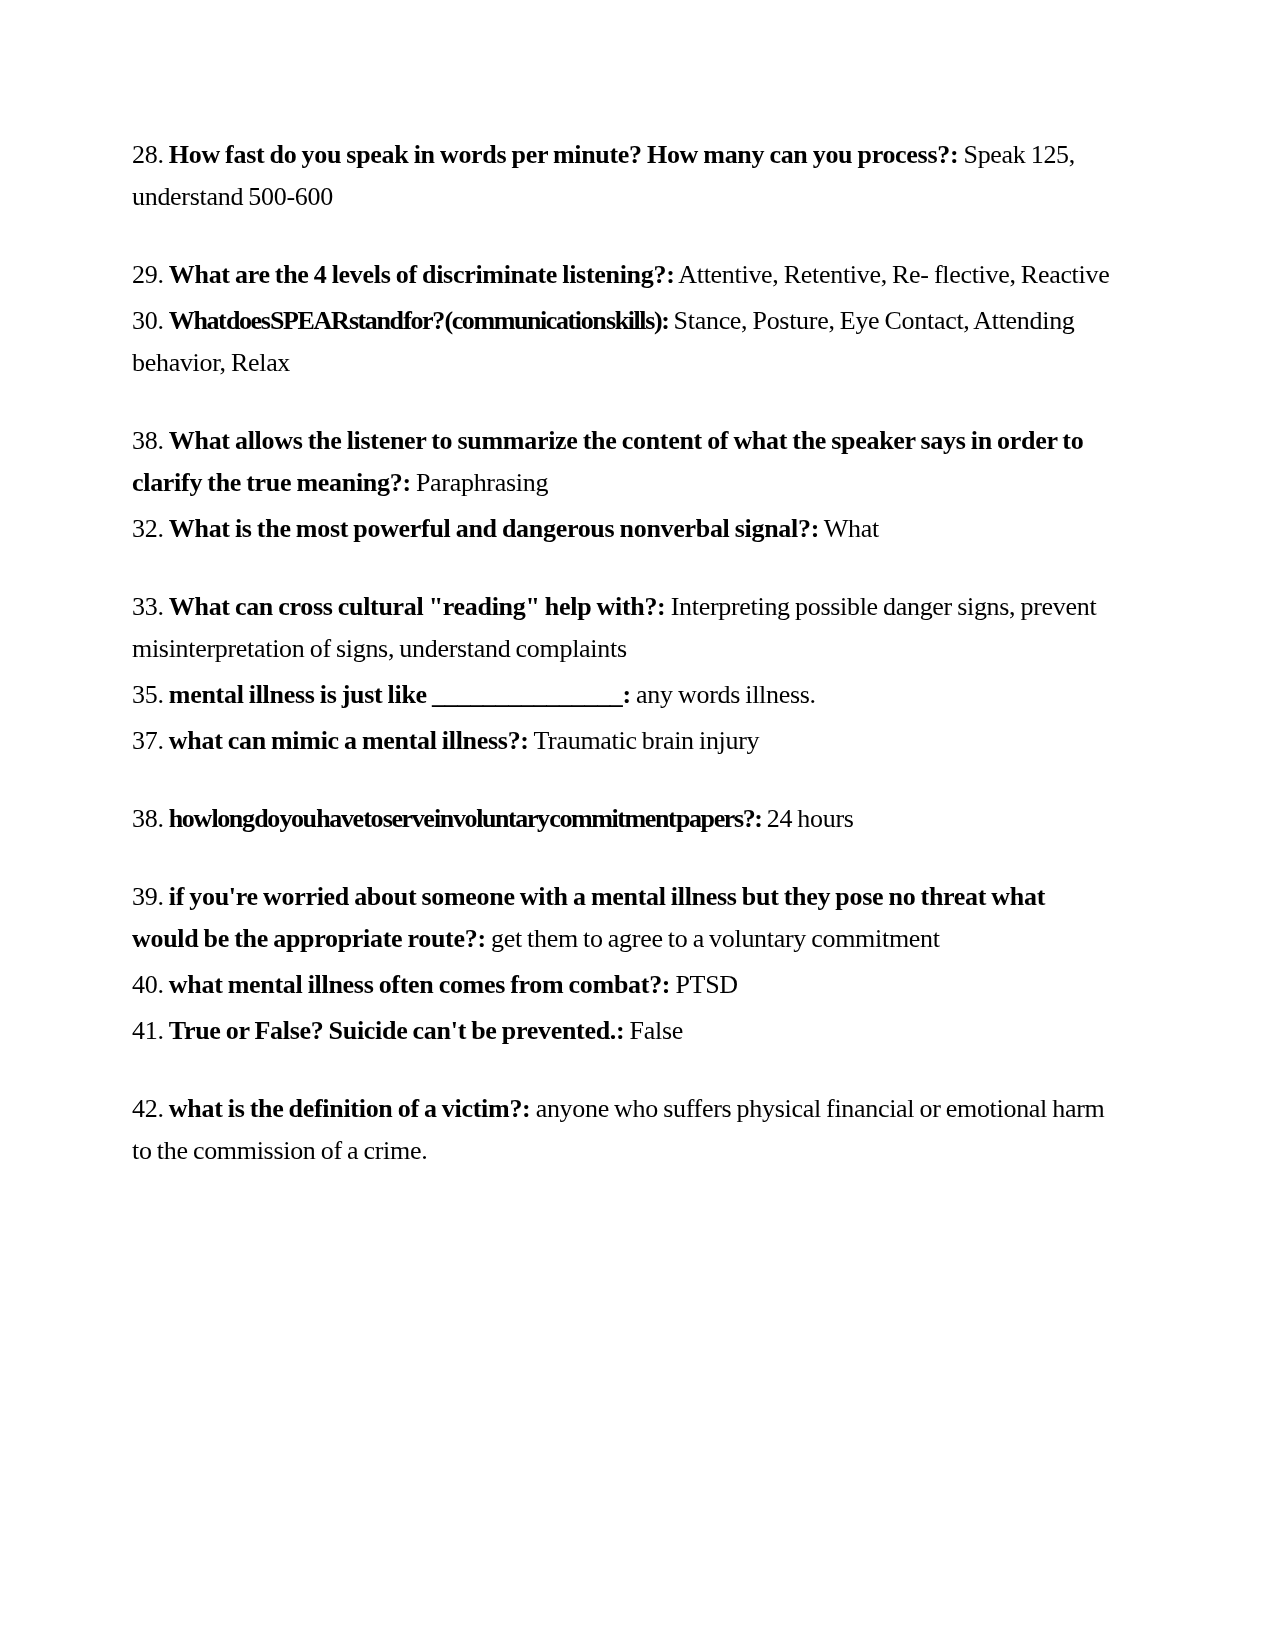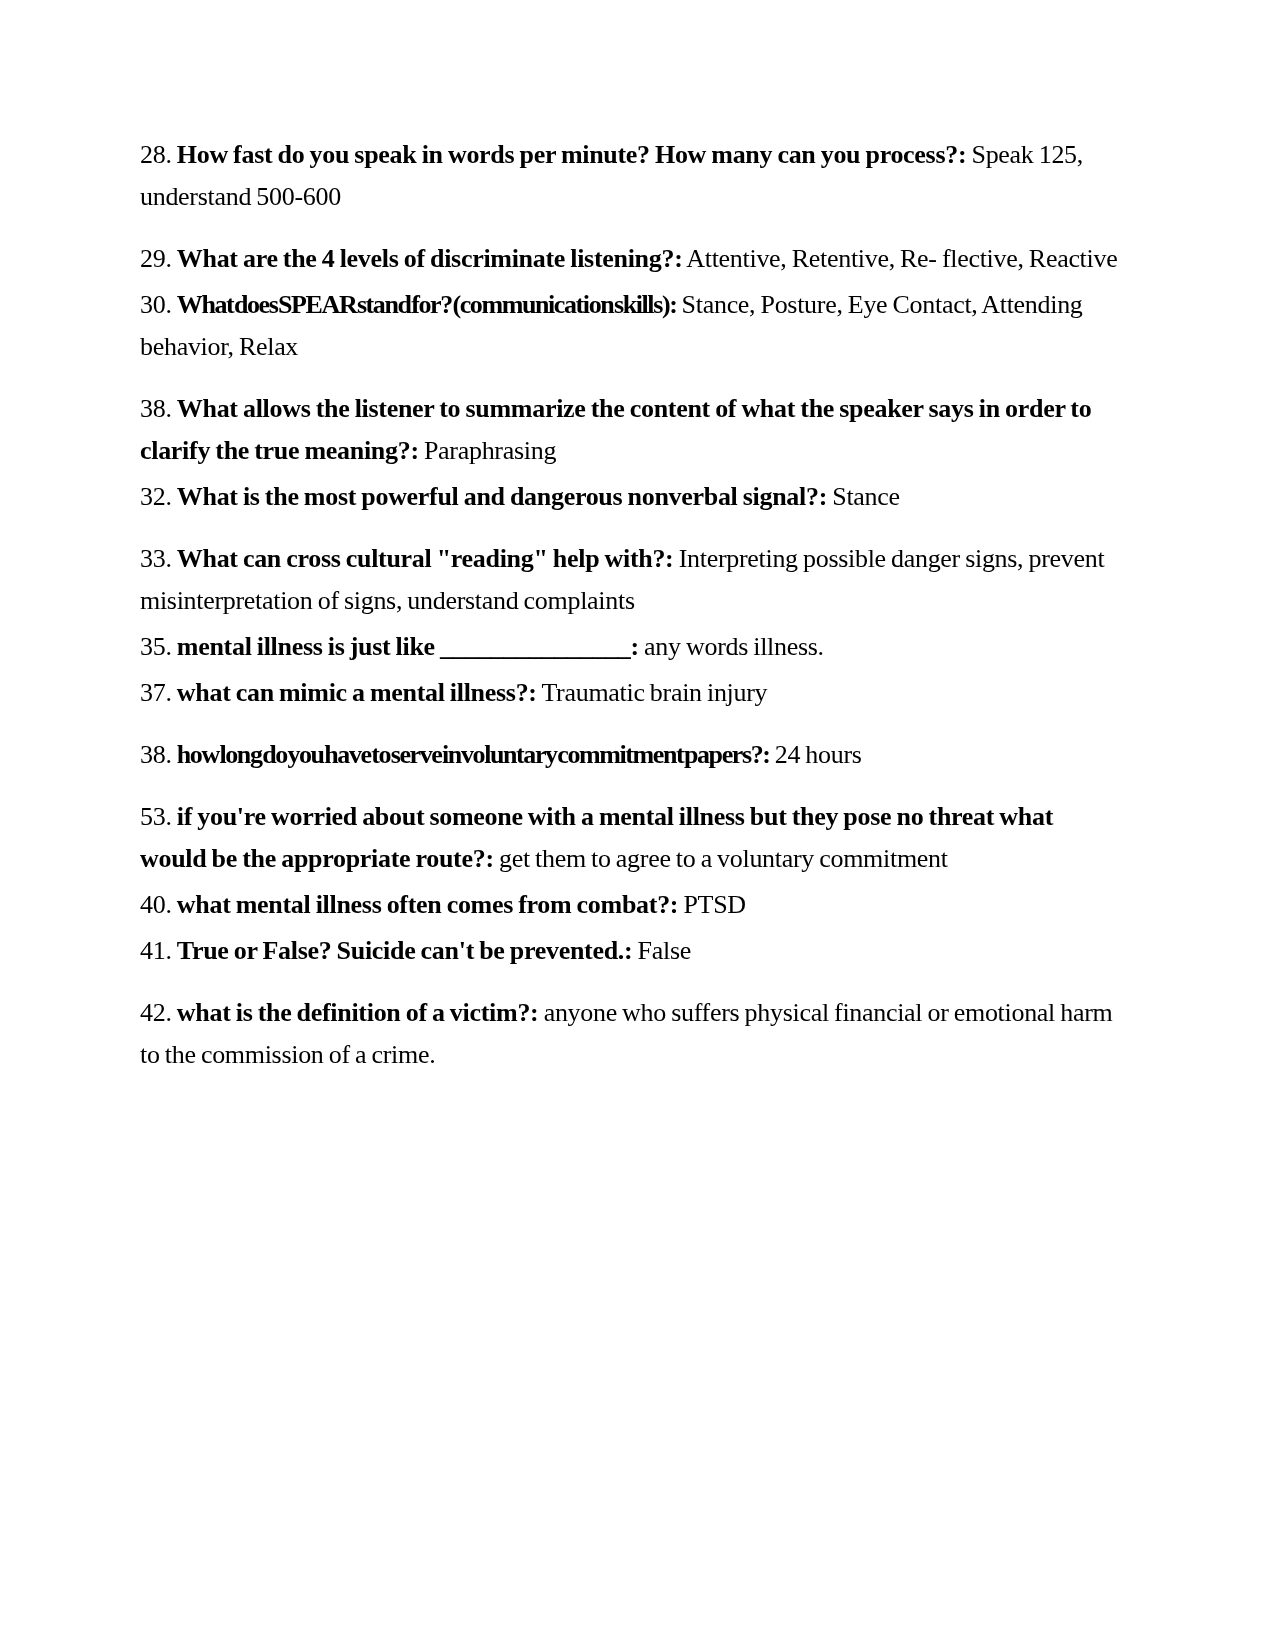--- a/index.html
+++ b/index.html
@@ -15,34 +15,34 @@
     color: #000000;
     overflow: hidden;
   }
   .page {
     position: absolute;
     inset: 0;
     background: #ffffff;
   }
   .content {
     position: absolute;
-    left: 140px;
+    left: 132px;
     top: 134px;
     width: 980px;
   }
   p.qa {
     margin: 0 0 4px 0;
     font-size: 26px;
     line-height: 42px;
     letter-spacing: -0.3px;
     word-spacing: -1px;
     text-align: left;
   }
   p.qa.gap {
-    margin-top: 20px;
+    margin-top: 36px;
   }
   .num {
     font-weight: normal;
   }
   .q {
     font-weight: bold;
   }
   .q.tight {
     letter-spacing: -1.4px;
     word-spacing: -4.5px;
@@ -57,33 +57,33 @@
 <div class="page">
   <div class="content" id="qa-list">
   <p class="qa"><span class="num">28.</span> <b class="q">How fast do you speak in words per minute? How many can you process?:</b> <span class="a">Speak 125, understand 500-600</span></p>
 
   <p class="qa gap"><span class="num">29.</span> <b class="q">What are the 4 levels of discriminate listening?:</b> <span class="a">Attentive, Retentive, Re- flective, Reactive</span></p>
 
   <p class="qa"><span class="num">30.</span> <b class="q tight">What does SPEAR stand for? (communication skills):</b> <span class="a">Stance, Posture, Eye Contact, Attending behavior, Relax</span></p>
 
   <p class="qa gap"><span class="num">38.</span> <b class="q">What allows the listener to summarize the content of what the speaker says in order to clarify the true meaning?:</b> <span class="a">Paraphrasing</span></p>
 
-  <p class="qa"><span class="num">32.</span> <b class="q">What is the most powerful and dangerous nonverbal signal?:</b> <span class="a">Stance</span></p>
+  <p class="qa"><span class="num">32.</span> <b class="q">What is the most powerful and dangerous nonverbal signal?:</b> <span class="a">What</span></p>
 
   <p class="qa gap"><span class="num">33.</span> <b class="q">What can cross cultural "reading" help with?:</b> <span class="a">Interpreting possible danger signs, prevent misinterpretation of signs, understand complaints</span></p>
 
 
   <p class="qa"><span class="num">35.</span> <b class="q">mental illness is just like _______________:</b> <span class="a">any words illness.</span></p>
 
 
   <p class="qa"><span class="num">37.</span> <b class="q">what can mimic a mental illness?:</b> <span class="a">Traumatic brain injury</span></p>
 
   <p class="qa gap"><span class="num">38.</span> <b class="q tight">how long do you have to serve involuntary commitment papers?:</b> <span class="a">24 hours</span></p>
 
-  <p class="qa gap"><span class="num">53.</span> <b class="q">if you're worried about someone with a mental illness but they pose no threat what would be the appropriate route?:</b> <span class="a">get them to agree to a voluntary commitment</span></p>
+  <p class="qa gap"><span class="num">39.</span> <b class="q">if you're worried about someone with a mental illness but they pose no threat what would be the appropriate route?:</b> <span class="a">get them to agree to a voluntary commitment</span></p>
 
   <p class="qa"><span class="num">40.</span> <b class="q">what mental illness often comes from combat?:</b> <span class="a">PTSD</span></p>
 
   <p class="qa"><span class="num">41.</span> <b class="q">True or False? Suicide can't be prevented.:</b> <span class="a">False</span></p>
 
   <p class="qa gap"><span class="num">42.</span> <b class="q">what is the definition of a victim?:</b> <span class="a">anyone who suffers physical financial or emotional harm to the commission of a crime.</span></p>
 </div>
 </div>
 
 </body></html>

